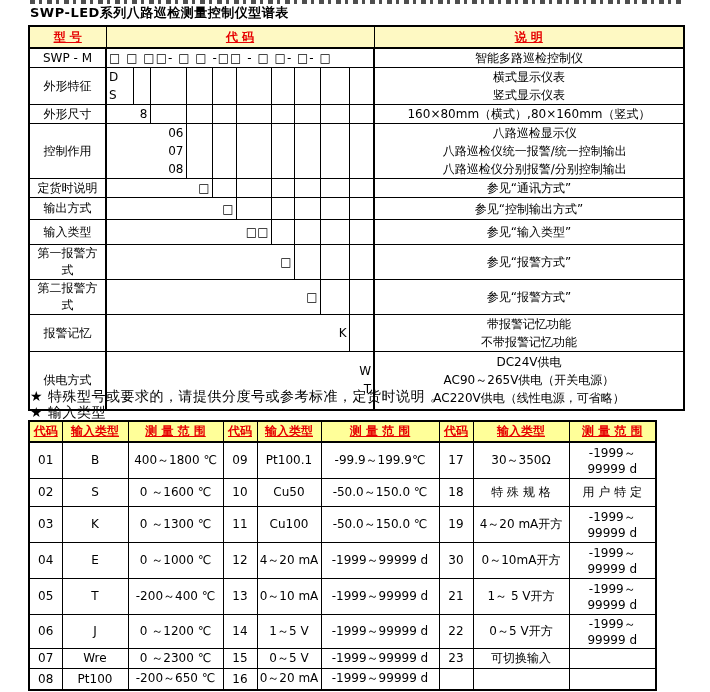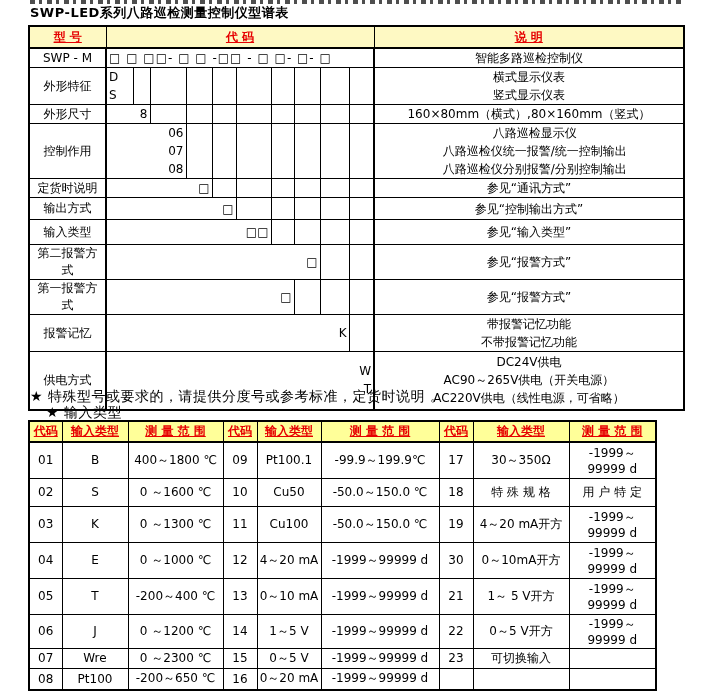--- a/index.html
+++ b/index.html
@@ -39,21 +39,21 @@
   #input-table{position:absolute;left:28px;top:420px;border:2px solid #000;}
   #input-table td{text-align:center;}
   #input-table td.hdr{
     background:#FFFF99;color:#E60000;font-weight:bold;
     text-decoration:underline;border-bottom:2px solid #000;
   }
   .note{
     position:absolute;left:30px;font-size:14px;white-space:pre;letter-spacing:.5px;
   }
   #note-0{top:388px;}
-  #note-1{top:404px;margin-left:16px;}
+  #note-1{top:404px;}
 </style>
 </head>
 <body>
 
 <div class="top-strip"></div>
 
 <div class="doc-title">SWP-LED系列八路巡检测量控制仪型谱表</div>
 
 <table id="model-table">
   <colgroup id="mt-cols">
@@ -177,37 +177,37 @@
           <div class="ln">□□</div>
         </td>
         <td></td>
         <td></td>
         <td></td>
         <td></td>
         <td class="desc">
           <div class="ln">参见“输入类型”</div>
         </td>
       </tr>
+      <tr style="height: 23px;">
+        <td class="lbl">第一报警方式</td>
+        <td class="code-r" colspan="7">
+          <div class="ln">□</div>
+        </td>
+        <td></td>
+        <td></td>
+        <td></td>
+        <td class="desc">
+          <div class="ln">参见“报警方式”</div>
+        </td>
+      </tr>
       <tr style="height: 22px;">
         <td class="lbl">第二报警方式</td>
         <td class="code-r" colspan="8">
           <div class="ln">□</div>
         </td>
-        <td></td>
-        <td></td>
-        <td class="desc">
-          <div class="ln">参见“报警方式”</div>
-        </td>
-      </tr>
-      <tr style="height: 23px;">
-        <td class="lbl">第一报警方式</td>
-        <td class="code-r" colspan="7">
-          <div class="ln">□</div>
-        </td>
-        <td></td>
         <td></td>
         <td></td>
         <td class="desc">
           <div class="ln">参见“报警方式”</div>
         </td>
       </tr>
       <tr style="height: 37px;">
         <td class="lbl">报警记忆</td>
         <td class="code-r" colspan="9">
           <div class="ln">K</div>

